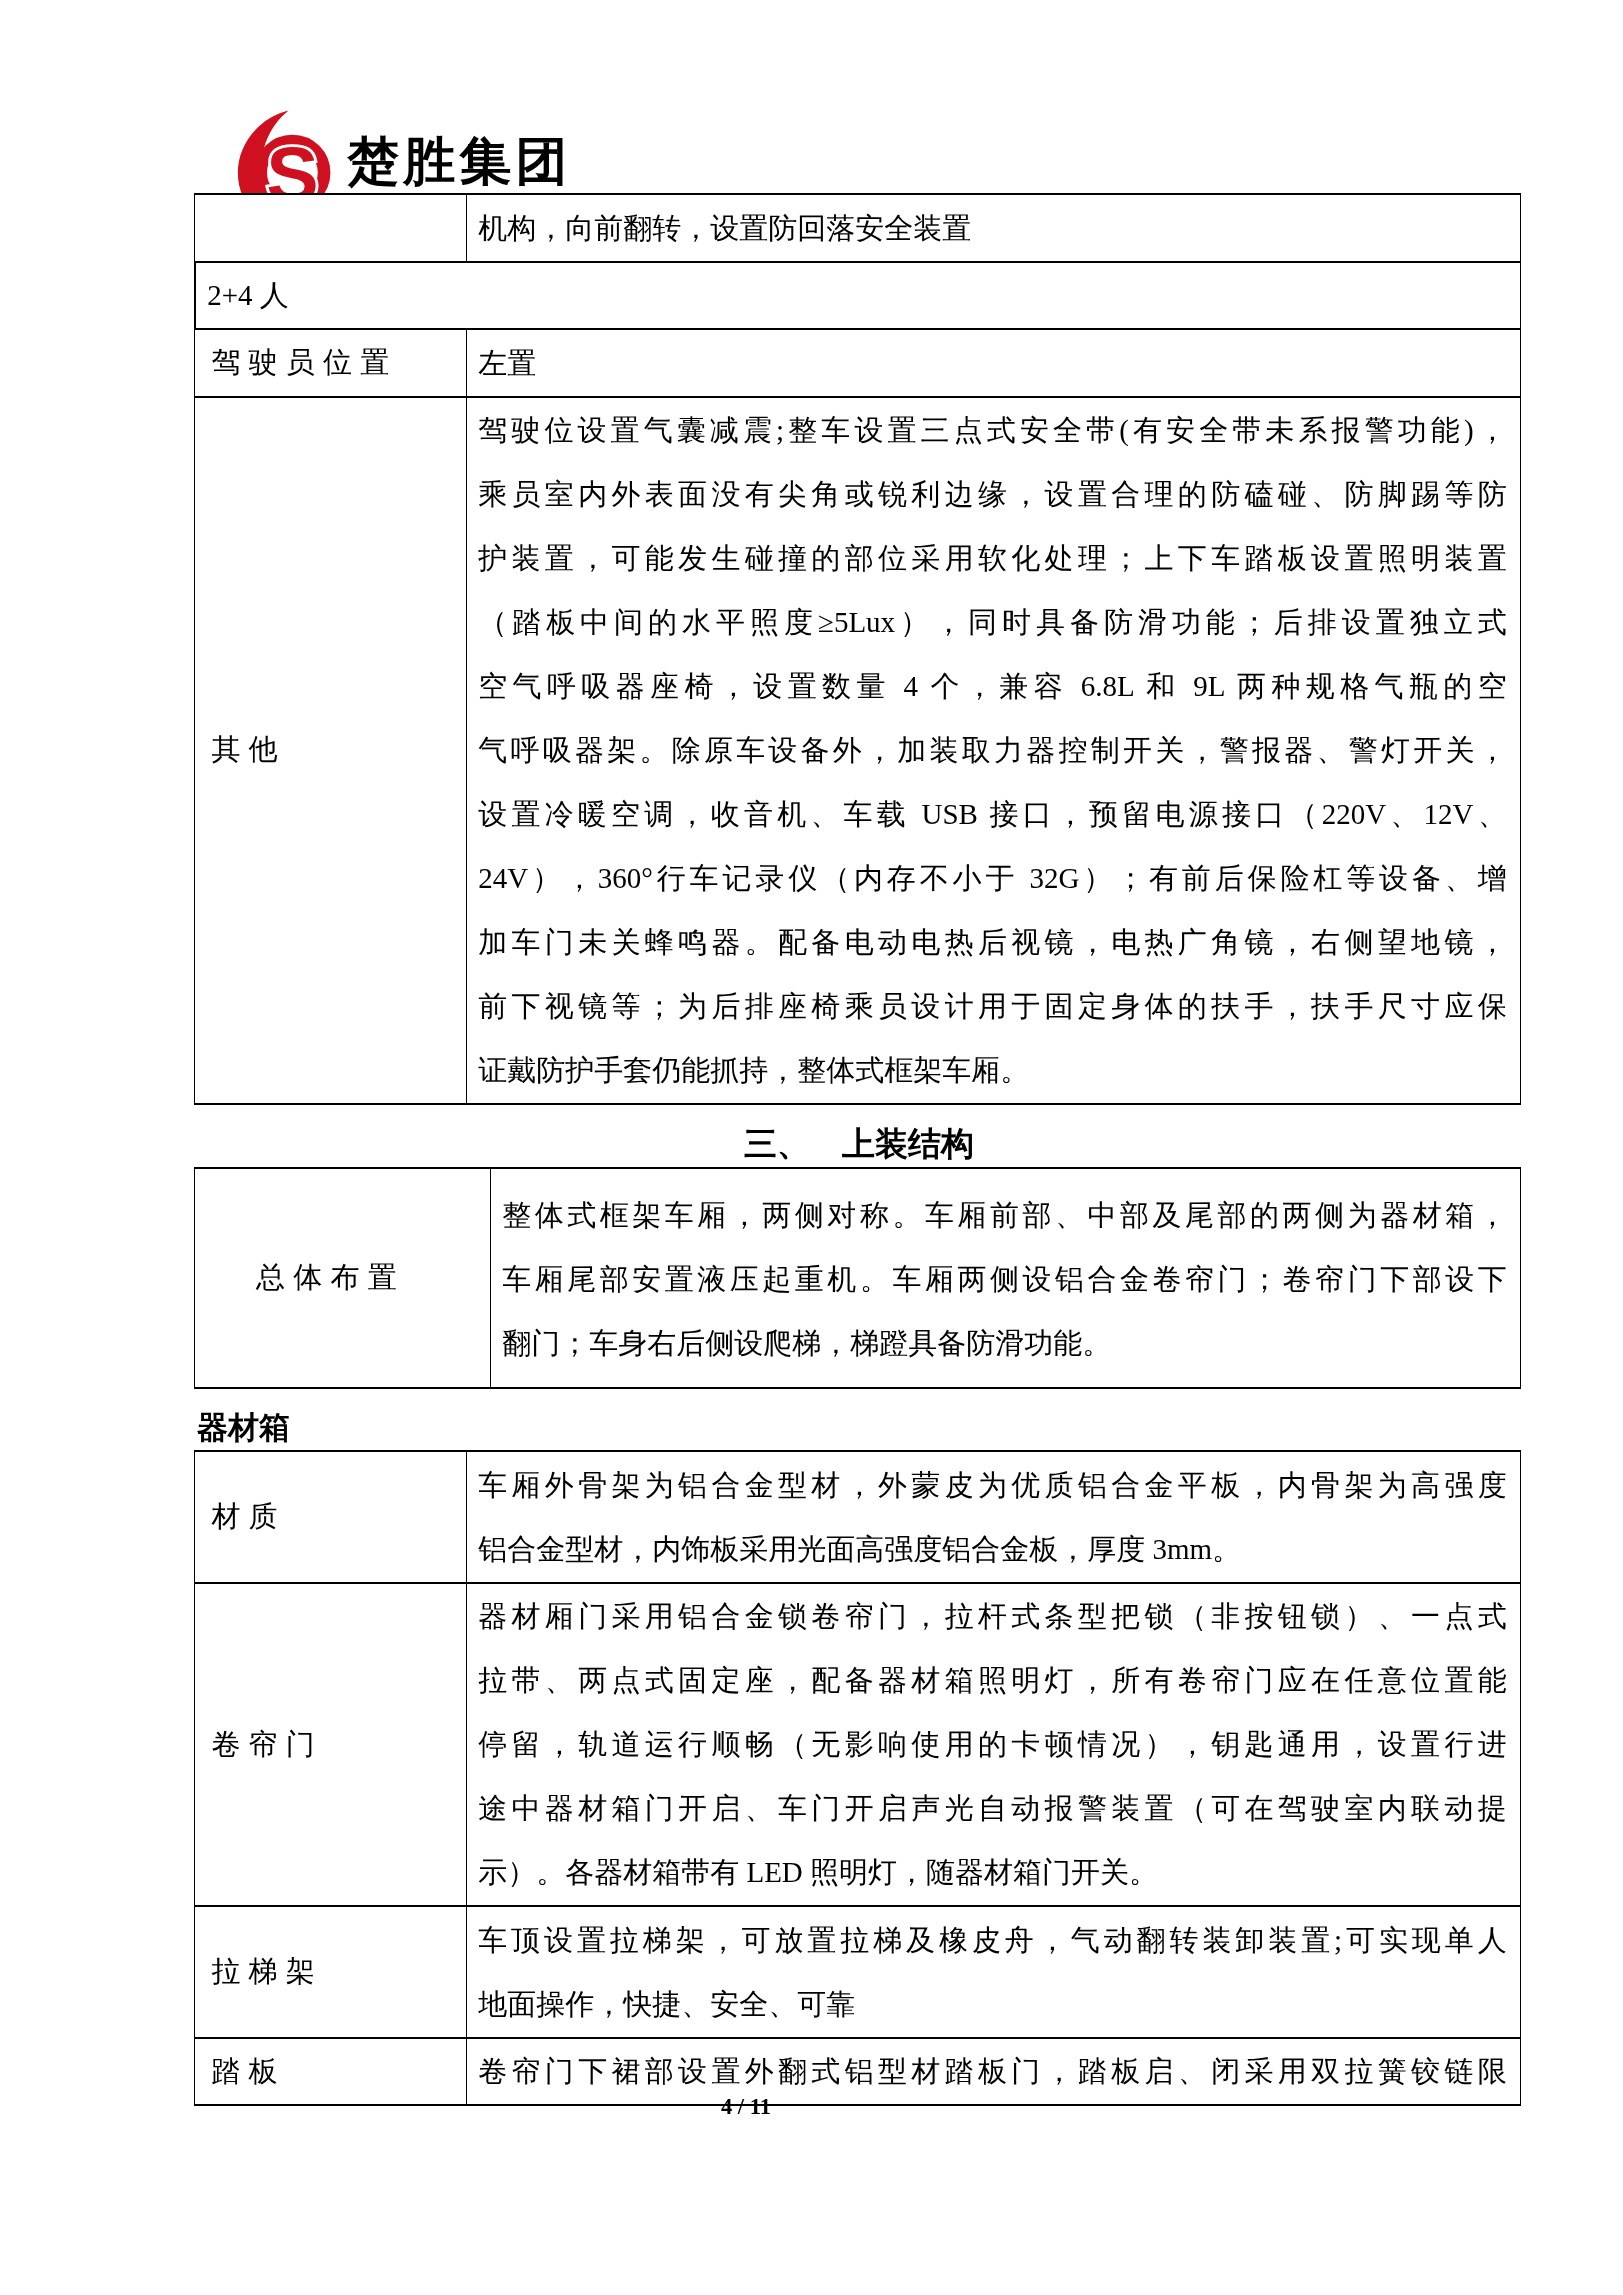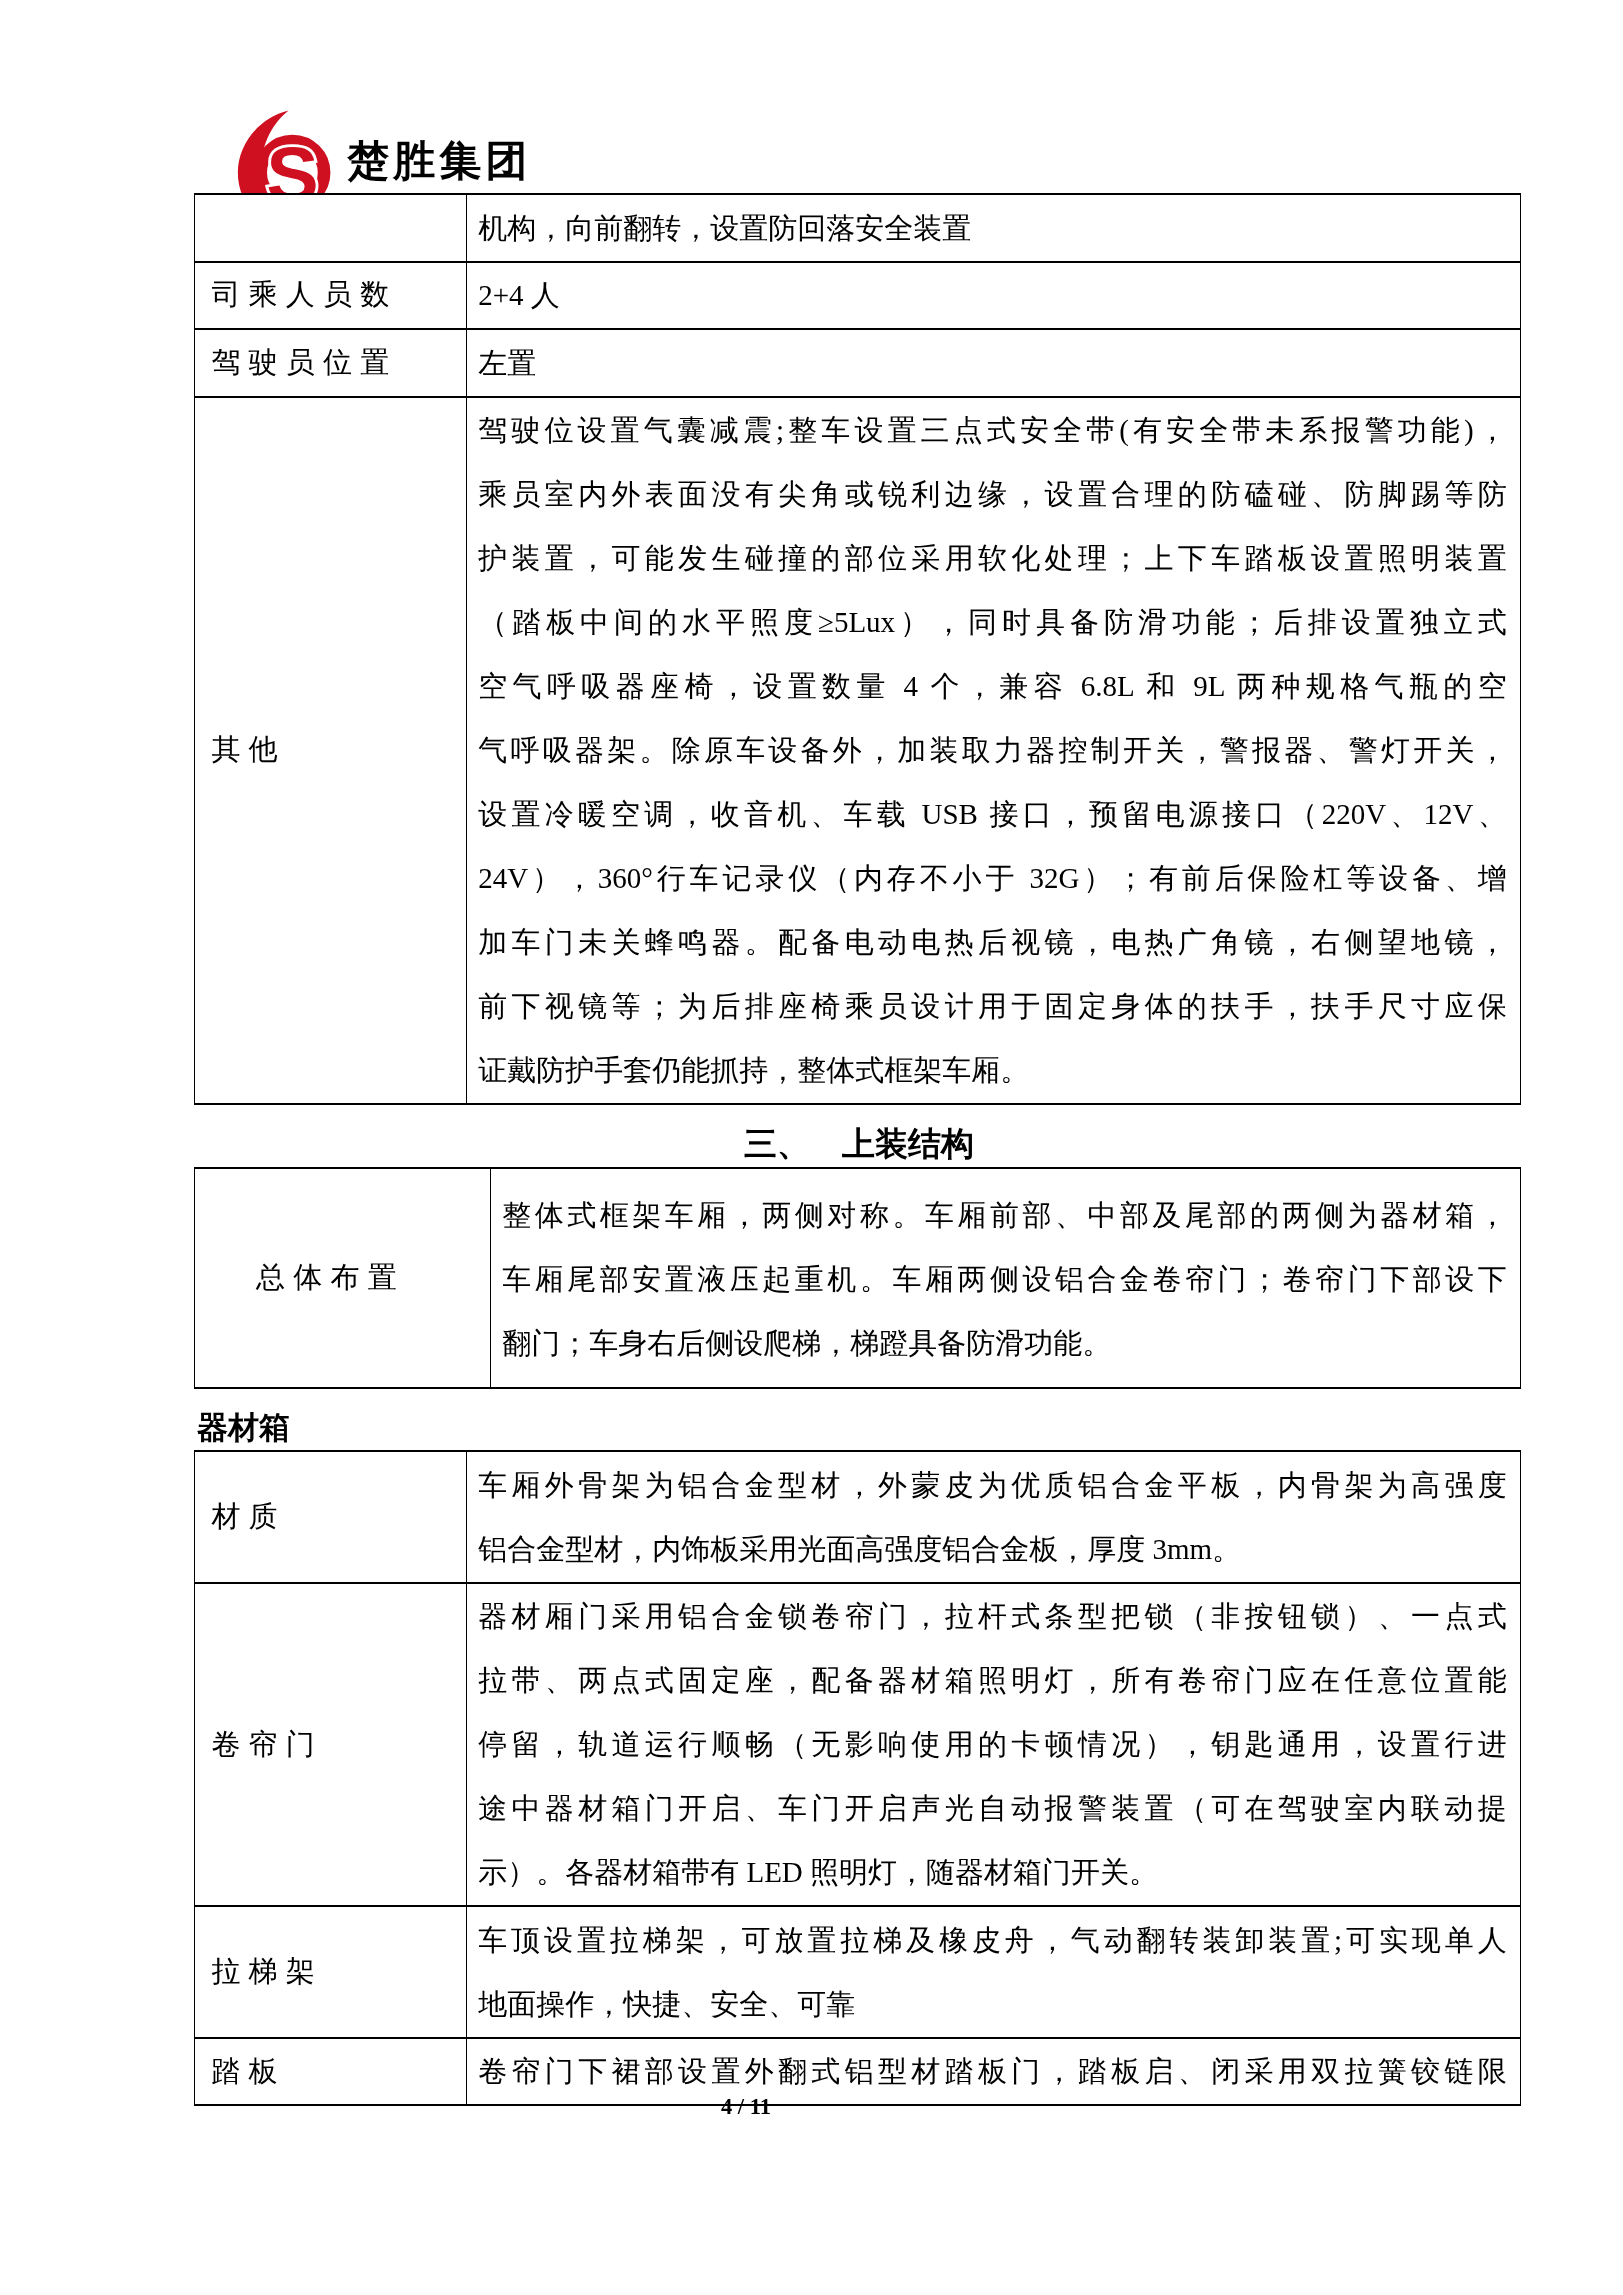--- a/index.html
+++ b/index.html
@@ -3,21 +3,21 @@
 <meta charset="utf-8">
 <style>
   html,body{margin:0;padding:0;background:#888;}
   .page{position:relative;width:1623px;height:2295px;background:#ffffff;
         font-family:"Liberation Serif",serif;color:#000;overflow:hidden;}
 
   
   .logo{position:absolute;left:231px;top:108px;display:flex;align-items:flex-start;}
   .logo-mark{width:105px;height:130px;flex:0 0 auto;}
   .logo-text{margin-left:11.2px;margin-top:31px;}
-  .logo-cn{font-family:Liberation Serif, serif;font-weight:bold;font-size:42px;
+  .logo-cn{font-family:Liberation Mono, monospace;font-weight:bold;font-size:52px;
            letter-spacing:4.1px;line-height:1.05;}
   .logo-en{font-family:"Liberation Sans",sans-serif;font-weight:bold;font-size:19px;
            letter-spacing:1px;margin-top:6.1px;}
 
   
   #main{position:absolute;left:194px;top:193px;width:1327px;}
 
   .tbl{border:2.6px solid #000;border-left-width:1.5px;border-right-width:1.5px;background:#fff;}
   .row{display:flex;align-items:stretch;}
   .row + .row{border-top:2.6px solid #000;}
@@ -61,21 +61,20 @@
   <div id="main">
 
     <div class="tbl">
         <div class="row">
           <div class="cell label"></div>
           <div class="cell content">
             <div class="line last">机构，向前翻转，设置防回落安全装置</div>
           </div>
         </div>
         <div class="row">
-          <div class="cell label">司乘人员数</div>
           <div class="cell content">
             <div class="line last">2+4 人</div>
           </div>
         </div>
         <div class="row">
           <div class="cell label">驾驶员位置</div>
           <div class="cell content">
             <div class="line last">左置</div>
           </div>
         </div>

